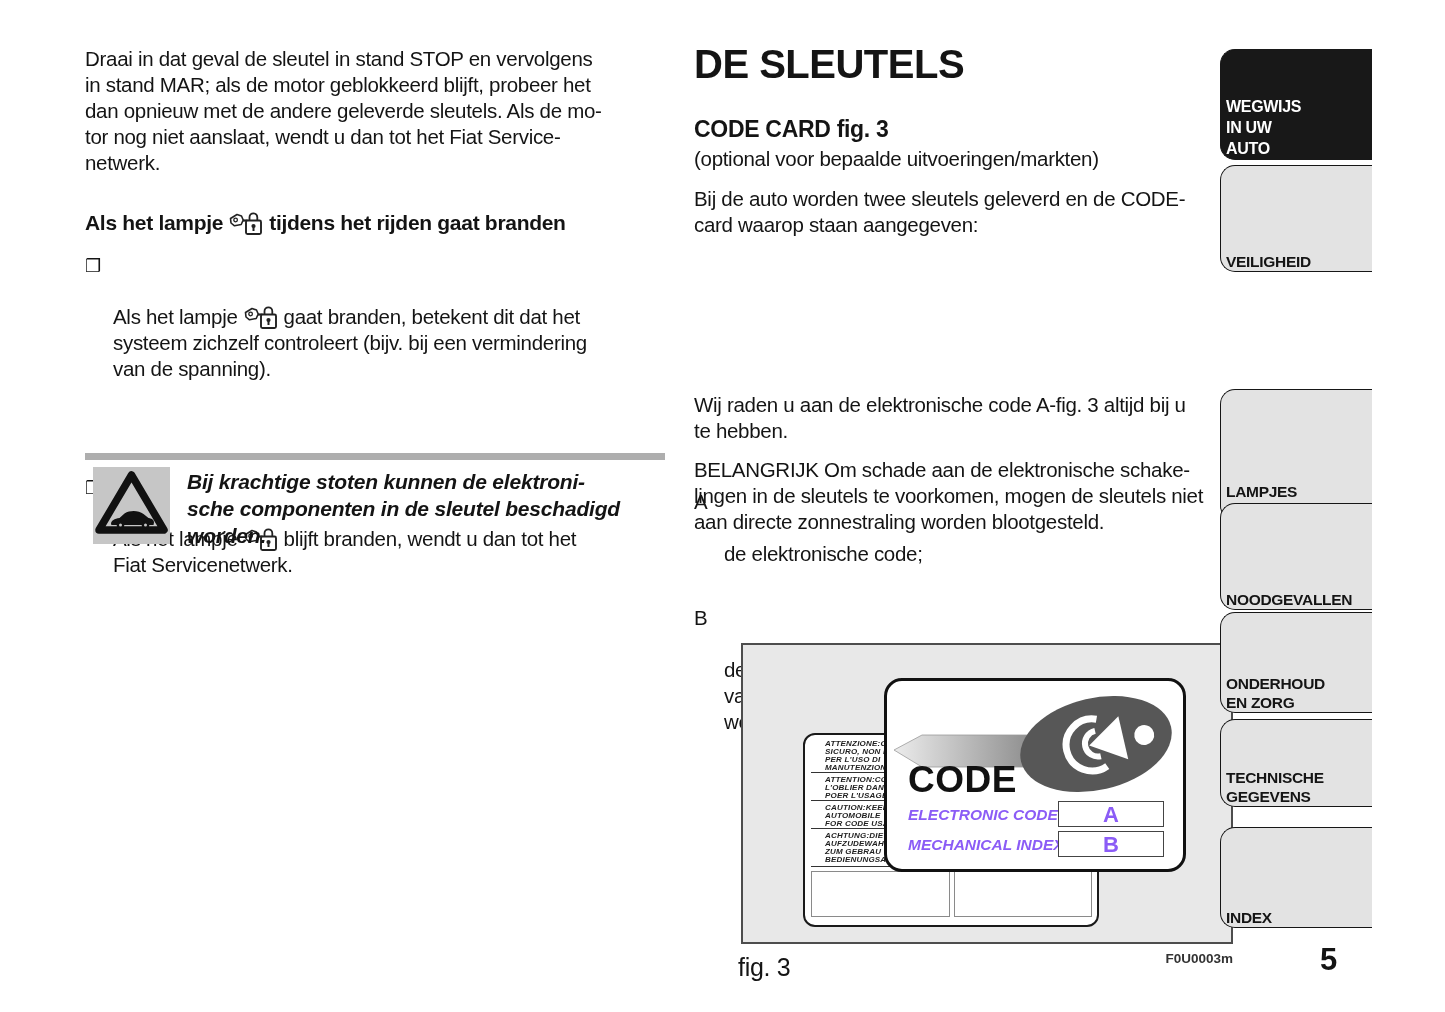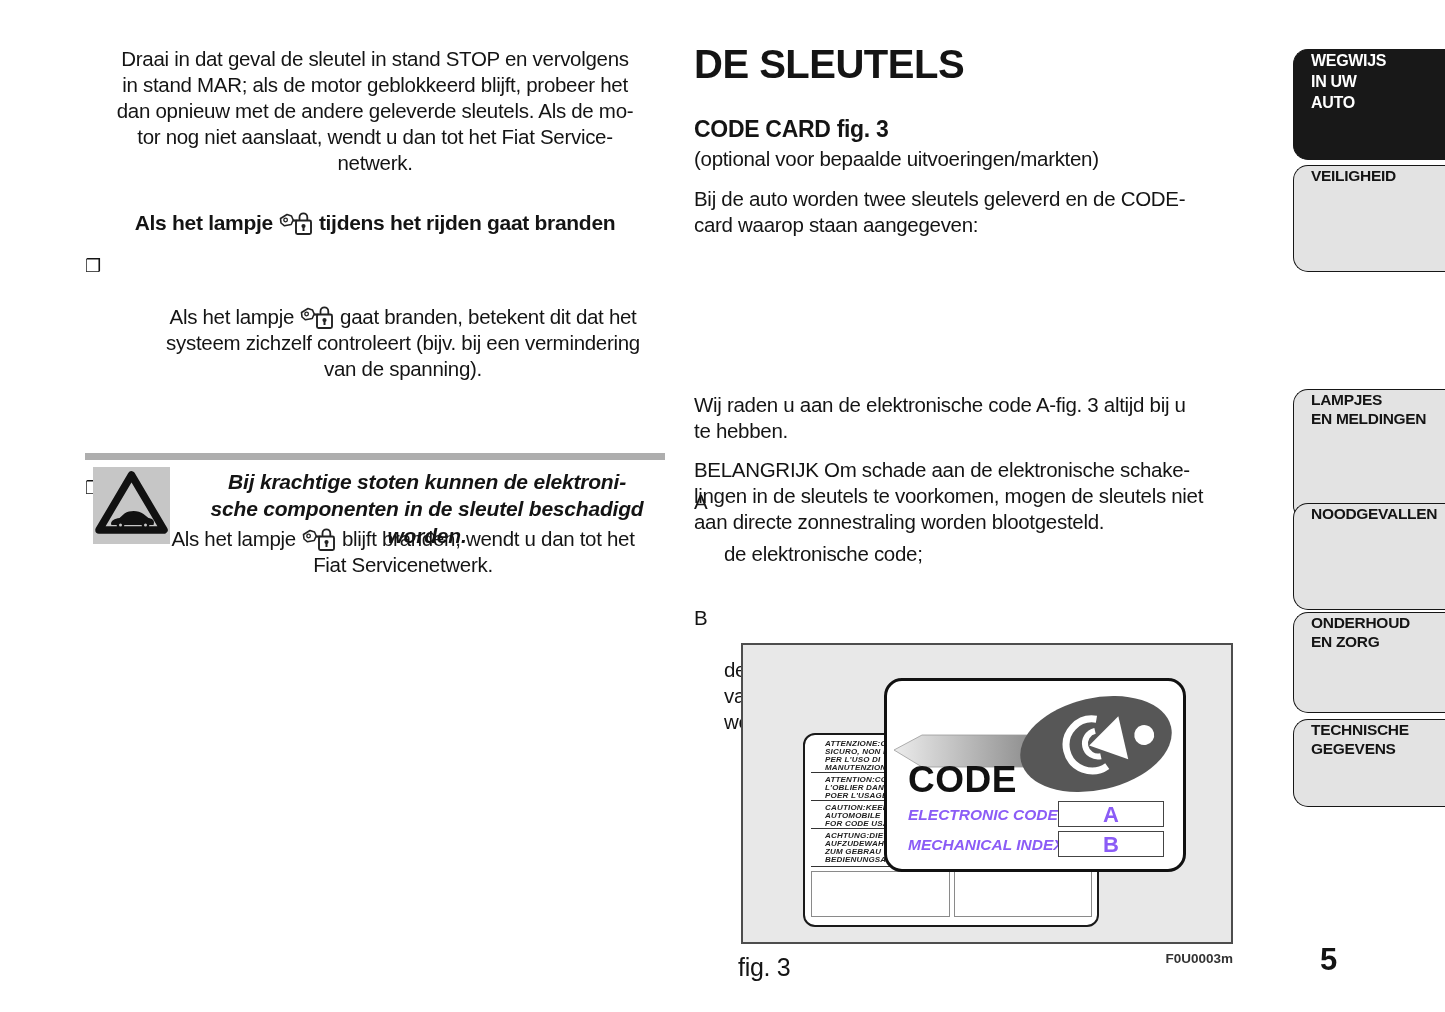--- a/index.html
+++ b/index.html
@@ -3,21 +3,21 @@
 <meta charset="utf-8">
 <style>
   html,body{margin:0;padding:0;background:#fff;}
   .page{position:relative;width:1445px;height:1012px;background:#fff;overflow:hidden;
         font-family:"Liberation Sans",sans-serif;color:#141414;}
 
   
   .body-txt{font-size:20.5px;line-height:26px;letter-spacing:-0.3px;white-space:pre-line;}
 
   
-  .lcol{position:absolute;left:85px;width:580px;text-align:center;}
+  .lcol{position:absolute;left:85px;width:580px;}
   #p1{top:46px;}
   #lhead{top:210px;font-weight:bold;font-size:21px;letter-spacing:-0.3px;}
   .bullet{position:relative;padding-left:28px;}
   .bullet .glyph{position:absolute;left:0;top:1px;font-size:18px;}
   #b1{top:252px;}
   #b2{top:344px;}
   #graybar{top:453px;height:7px;width:580px;background:#aeaeae;}
   #warnrow{top:467px;display:flex;align-items:flex-start;padding-left:8px;}
   .warn-icon{width:77px;height:77px;background:#c6c6c6;flex:0 0 auto;}
   .warn-txt{margin-left:17px;margin-top:1px;font-weight:bold;font-style:italic;
@@ -53,25 +53,25 @@
             letter-spacing:0.5px;color:#111;}
   .fc-row{position:absolute;left:21px;font-size:15.5px;font-weight:bold;font-style:italic;color:#8b5cf6;}
   .fc-box{position:absolute;left:150px;top:-5px;width:106px;height:26px;border:1.5px solid #444;
           background:#fff;text-align:center;font-size:22px;font-weight:bold;font-style:normal;
           line-height:25px;box-sizing:border-box;}
   #figcap{position:absolute;left:738px;top:953px;font-size:25px;letter-spacing:-0.3px;}
   #figcode{position:absolute;left:1043px;top:951px;width:190px;text-align:right;
            font-size:13.5px;font-weight:bold;color:#333;}
 
   
-  .tab{position:absolute;left:1293px;width:152px;background:#e3e3e3;
+  .tab{position:absolute;left:1220px;width:152px;background:#e3e3e3;
        border:1.5px solid #161616;border-right:none;border-radius:15px 0 0 15px;
-       box-sizing:border-box;display:flex;align-items:flex-start;
+       box-sizing:border-box;display:flex;align-items:flex-end;
        font-size:15.5px;font-weight:bold;line-height:19px;letter-spacing:-0.3px;
-       padding-left:17px;white-space:pre-line;color:#141414;}
+       padding-left:5px;white-space:pre-line;color:#141414;}
   .tab.active{background:#181818;color:#fff;border-color:#181818;font-size:16px;line-height:21px;}
   #pagenum{position:absolute;left:1320px;top:942px;font-size:31px;font-weight:bold;}
 </style>
 </head>
 <body>
 
 <div class="page">
 
   <div class="lcol body-txt" id="p1">Draai in dat geval de sleutel in stand STOP en vervolgens
 in stand MAR; als de motor geblokkeerd blijft, probeer het
@@ -218,15 +218,16 @@
 IN UW
 AUTO</span></div>
   <div class="tab" style="top:165px;height:107px;"><span>VEILIGHEID</span></div>
   <div class="tab" style="top:389px;height:132px;"><span>LAMPJES
 EN MELDINGEN</span></div>
   <div class="tab" style="top:503px;height:107px;"><span>NOODGEVALLEN</span></div>
   <div class="tab" style="top:612px;height:101px;"><span>ONDERHOUD
 EN ZORG</span></div>
   <div class="tab" style="top:719px;height:88px;"><span>TECHNISCHE
 GEGEVENS</span></div>
+  <div class="tab" style="top:827px;height:101px;"><span>INDEX</span></div>
 
   <div id="pagenum">5</div>
 </div>
 
 </body></html>

